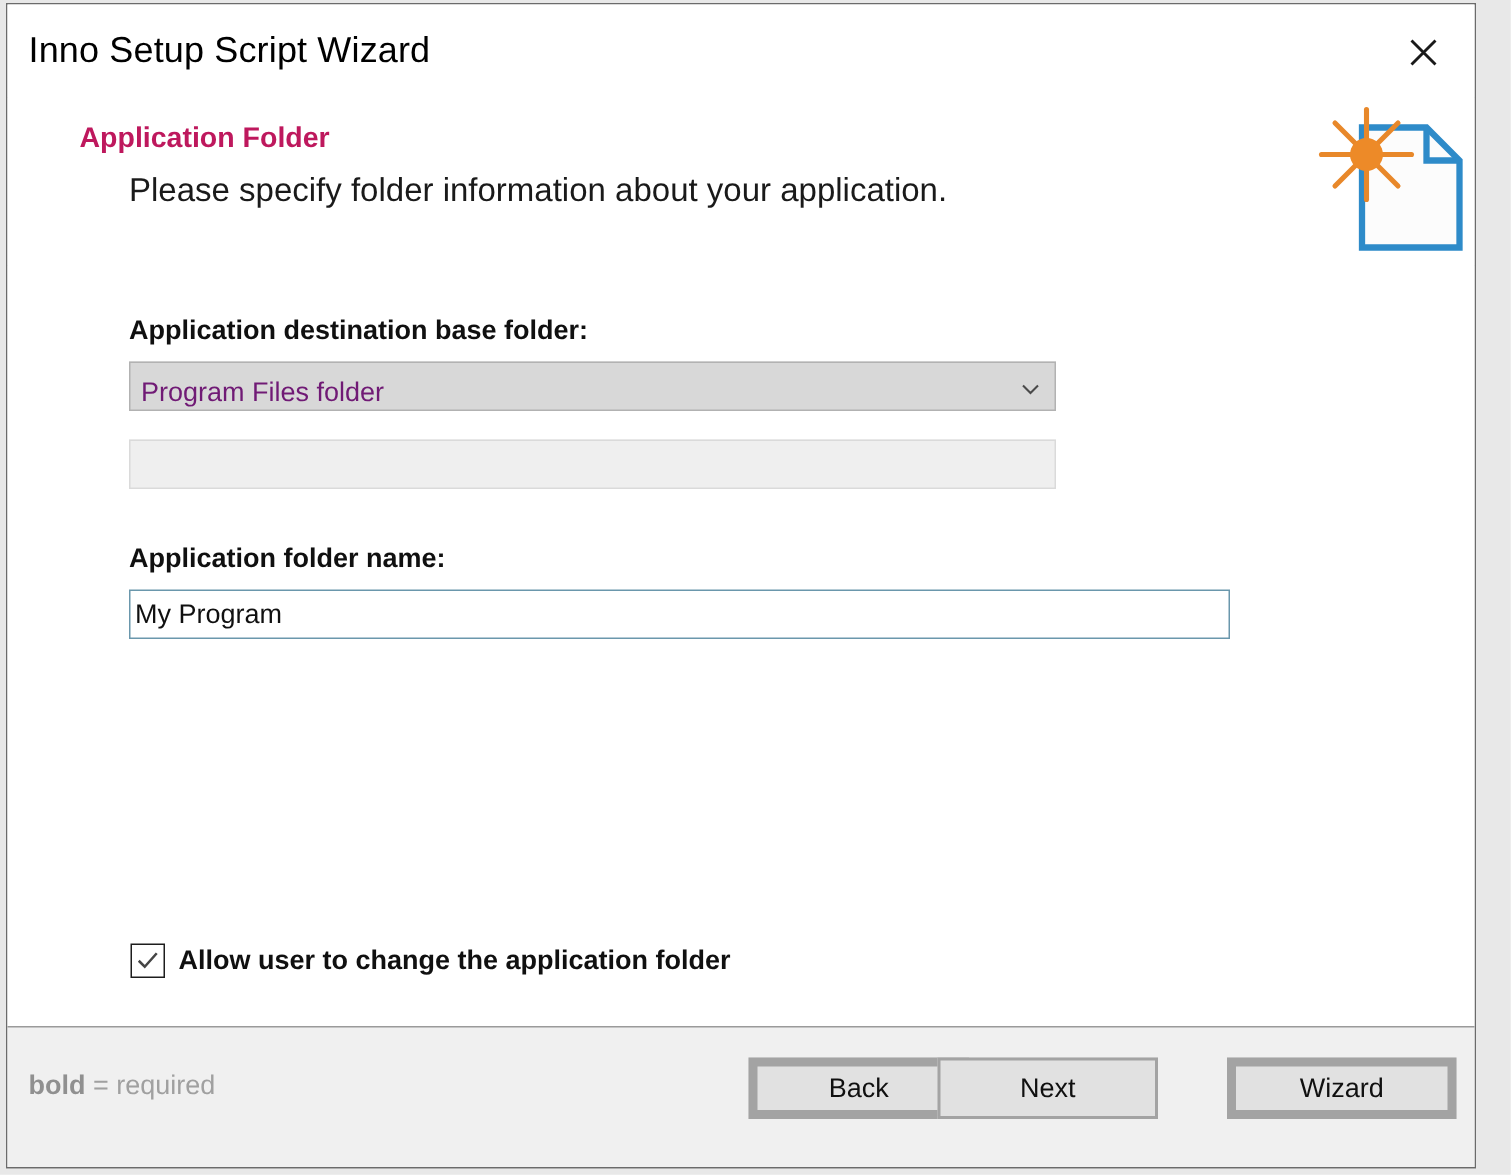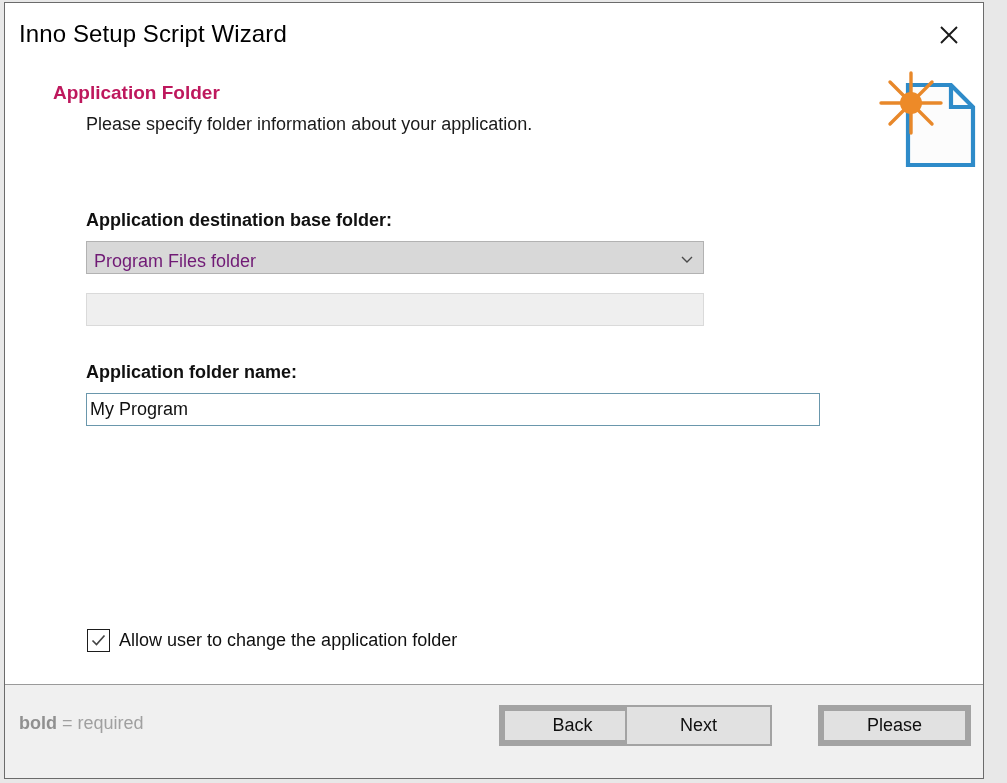--- a/index.html
+++ b/index.html
@@ -66,21 +66,21 @@
     top: 17px;
     font-size: 19px;
     font-weight: bold;
     color: #be185d;
     white-space: nowrap;
   }
   #header-subtitle {
     position: absolute;
     left: 81px;
     top: 49px;
-    font-size: 18px;
+    font-size: 22px;
     color: #1a1a1a;
     white-space: nowrap;
   }
   #header-icon {
     position: absolute;
     left: 868px;
     top: 2px;
     width: 110px;
     height: 105px;
   }
@@ -178,20 +178,21 @@
     width: 560px;
   }
 
   
   .checkbox-row {
     position: absolute;
     left: 82px;
     display: flex;
     align-items: center;
     cursor: pointer;
+    font-weight: bold;
   }
   #allow-change-row { top: 452px; }
   #no-folder-row    { top: 545px; }
 
   .checkbox-box {
     width: 23px;
     height: 23px;
     border: 1.6px solid #1d1d1d;
     background: #ffffff;
     box-sizing: border-box;
@@ -330,16 +331,16 @@
     </div>
 
   </div>
 
   <div id="footer">
     <div id="required-note">
       <b>bold</b><span> = required</span>
     </div>
     <button class="footer-button" id="back-button">Back</button>
     <button class="footer-button" id="next-button">Next</button>
-    <button class="footer-button" id="cancel-button">Please</button>
+    <button class="footer-button" id="cancel-button">Wizard</button>
   </div>
 
 </div>
 
 </body></html>

